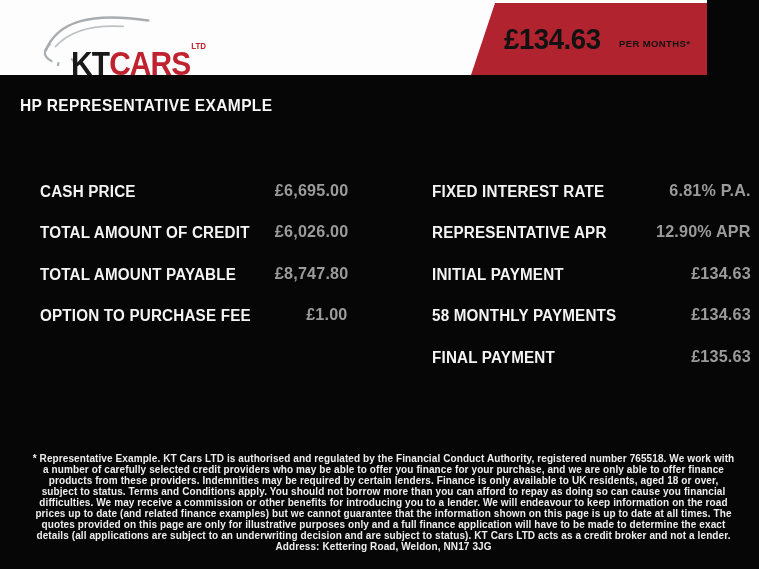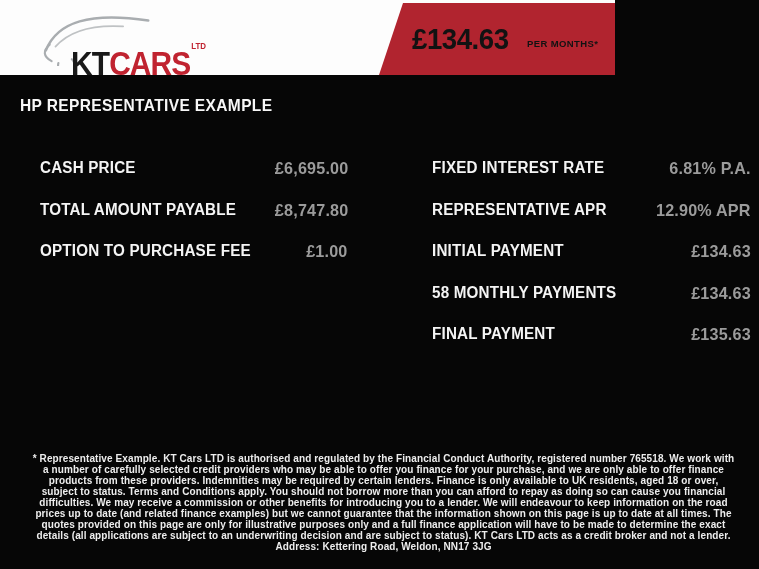--- a/index.html
+++ b/index.html
@@ -6,21 +6,21 @@
   .page{
     position:relative;
     width:759px;height:569px;
     margin:0 auto;
     background:var(--page-black,#060606);
     overflow:hidden;
     font-family:"Liberation Sans","DejaVu Sans",sans-serif;
   }
   
   .header{
-    position:absolute;left:0;top:0;width:615px;height:75px;
+    position:absolute;left:0;top:0;width:707px;height:75px;
     background:var(--header-white,#fdfdfd);
   }
   .logo{position:absolute;left:38px;top:5px;width:190px;height:66px;}
   .logo-swoosh{position:absolute;left:0;top:3px;width:120px;height:58px;}
   .logo-text{
     position:absolute;left:33px;top:22px;
     font-size:34px;font-weight:800;letter-spacing:-1px;line-height:38px;
     transform:scaleX(.88);transform-origin:left center;white-space:nowrap;
   }
   .logo-kt{color:#191919;}
@@ -49,21 +49,21 @@
   .page-title{
     position:absolute;left:20px;top:96px;
     color:#f7f7f7;font-size:16.5px;font-weight:700;letter-spacing:.4px;
     transform:scaleX(.94);transform-origin:left center;white-space:nowrap;
   }
   
   .col{position:absolute;top:159px;}
   .col-left{left:40px;width:308px;}
   .col-right{left:432px;width:319px;}
   .row{
-    height:41.5px;display:flex;align-items:flex-start;justify-content:space-between;
+    height:41.5px;display:flex;align-items:flex-end;justify-content:space-between;
   }
   .lbl{
     color:#f4f4f4;font-size:16px;font-weight:700;letter-spacing:.2px;
     transform:scaleX(.95);transform-origin:left center;white-space:nowrap;
   }
   .val{
     color:var(--value-gray,#9b9b9b);font-size:17px;font-weight:700;letter-spacing:.2px;
     transform:scaleX(.95);transform-origin:right center;white-space:nowrap;
   }
   
@@ -96,20 +96,24 @@
   </div>
 
   <div class="page-title">HP REPRESENTATIVE EXAMPLE</div>
 
   <div class="col col-left">
     <div class="row">
       <span class="lbl">CASH PRICE</span>
       <span class="val">£6,695.00</span>
     </div>
     <div class="row">
+      <span class="lbl">TOTAL AMOUNT OF CREDIT</span>
+      <span class="val">£6,026.00</span>
+    </div>
+    <div class="row">
       <span class="lbl">TOTAL AMOUNT PAYABLE</span>
       <span class="val">£8,747.80</span>
     </div>
     <div class="row">
       <span class="lbl">OPTION TO PURCHASE FEE</span>
       <span class="val">£1.00</span>
     </div>
   </div>
 
   <div class="col col-right">

